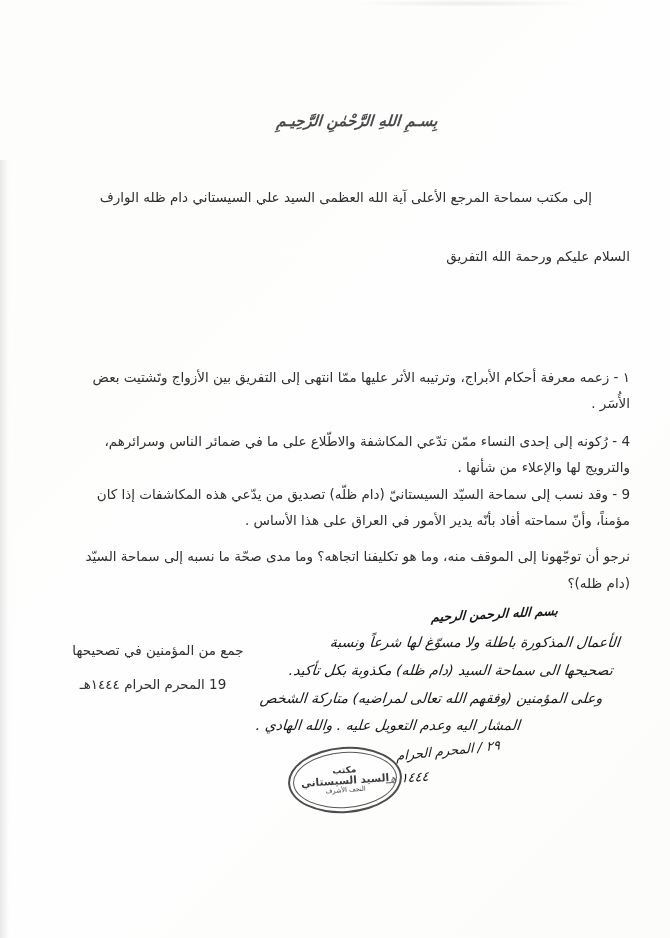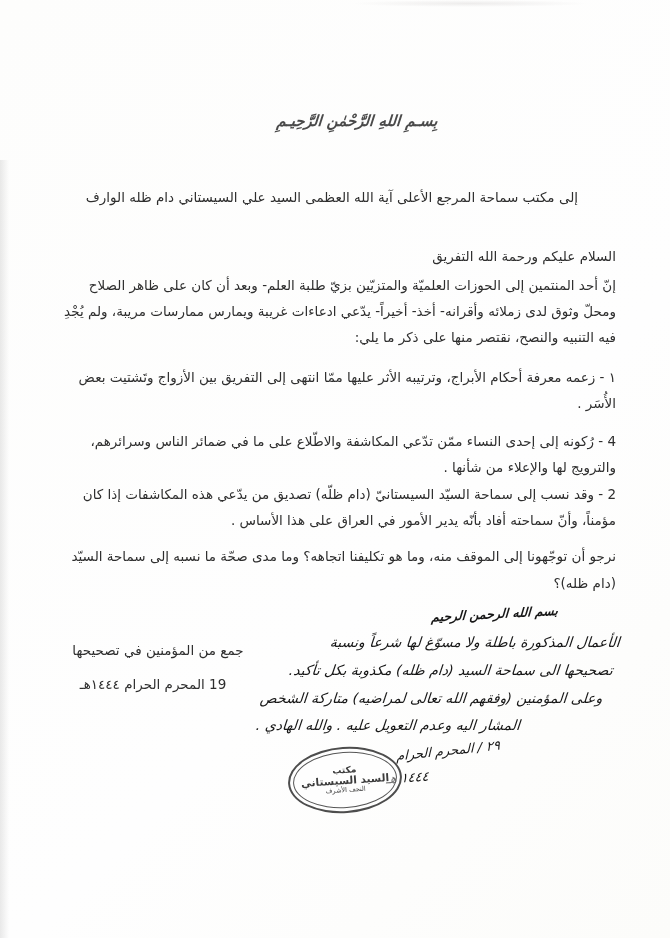--- a/index.html
+++ b/index.html
@@ -28,21 +28,21 @@
   .basmala-top {
     position: absolute; top: 112px; left: 262px; width: 190px;
     text-align: center;
     font-size: 15px; font-weight: bold; font-style: italic;
     color: #4a4a4a;
     letter-spacing: -1px;
     transform: skewX(-4deg);
   }
   
   .typed {
-    position: absolute; right: 54px; left: 62px;
+    position: absolute; right: 40px; left: 62px;
     color: #2e2e2e;
     font-size: 13.5px;
     line-height: 26px;
     text-align: right;
   }
   .addressee { top: 184px; text-indent: 38px; }
   .greeting  { top: 243px; }
   .intro     { top: 272px; }
   .item1     { top: 364px; text-align: right; }
   .item2     { top: 428px; }
@@ -107,27 +107,26 @@
 
   <div class="edge-left"></div>
   <div class="smudge-top"></div>
 
   <div class="basmala-top">بِسـمِ اللهِ الرَّحْمٰنِ الرَّحِيـمِ</div>
 
   <div class="typed addressee">إلى مكتب سماحة المرجع الأعلى آية الله العظمى السيد علي السيستاني دام ظله الوارف</div>
 
   <div class="typed greeting">السلام عليكم ورحمة الله التفريق</div>
 
-  <div class="typed intro">إنّ أحد المنتمين إلى الحوزات العلميّة والمتزيّين بزيّ طلبة العلم- وبعد أن كان على ظاهر الصلاح ومحلّ وثوق لدى زملائه وأقرانه- أخذ- أخيراً- يدّعي ادعاءات غريبة ويمارس ممارسات مريبة، ولم يُجْدِ فيه التنبيه والنصح، نقتصر منها على ذكر ما يلي:</div>
 
   <div class="typed item1">١ - زعمه معرفة أحكام الأبراج، وترتيبه الأثر عليها ممّا انتهى إلى التفريق بين الأزواج وتَشتيت بعض الأُسَر .</div>
 
   <div class="typed item2">4 - رُكونه إلى إحدى النساء ممّن تدّعي المكاشفة والاطّلاع على ما في ضمائر الناس وسرائرهم، والترويج لها والإعلاء من شأنها .</div>
 
-  <div class="typed item3">2 - وقد نسب إلى سماحة السيّد السيستانيّ (دام ظلّه) تصديق من يدّعي هذه المكاشفات إذا كان مؤمناً، وأنّ سماحته أفاد بأنّه يدير الأمور في العراق على هذا الأساس .</div>
+  <div class="typed item3">9 - وقد نسب إلى سماحة السيّد السيستانيّ (دام ظلّه) تصديق من يدّعي هذه المكاشفات إذا كان مؤمناً، وأنّ سماحته أفاد بأنّه يدير الأمور في العراق على هذا الأساس .</div>
 
   <div class="typed closing">نرجو أن توجّهونا إلى الموقف منه، وما هو تكليفنا اتجاهه؟ وما مدى صحّة ما نسبه إلى سماحة السيّد (دام ظله)؟</div>
 
   <div class="sender">جمع من المؤمنين في تصحيحها</div>
 
   <div class="sender-date">19 المحرم الحرام ١٤٤٤هـ</div>
 
   <div class="hw hw-basmala">بسم الله الرحمن الرحيم</div>
 
   <div class="hw hw-line hw1">الأعمال المذكورة باطلة ولا مسوّغ لها شرعاً ونسبة</div>

